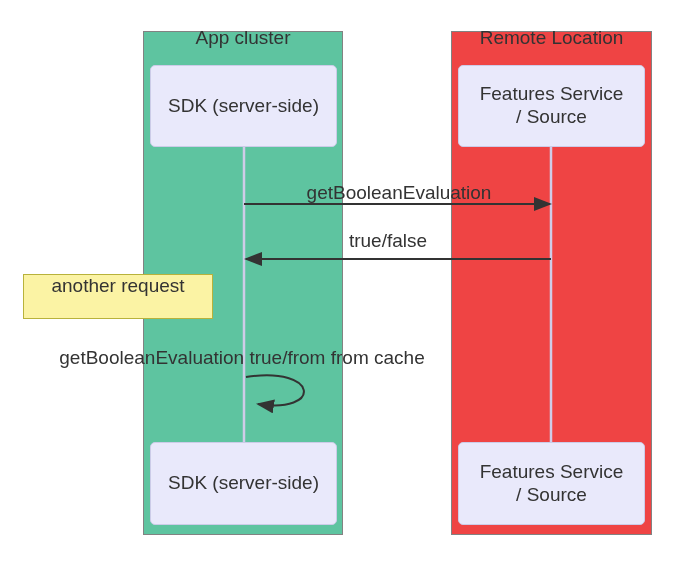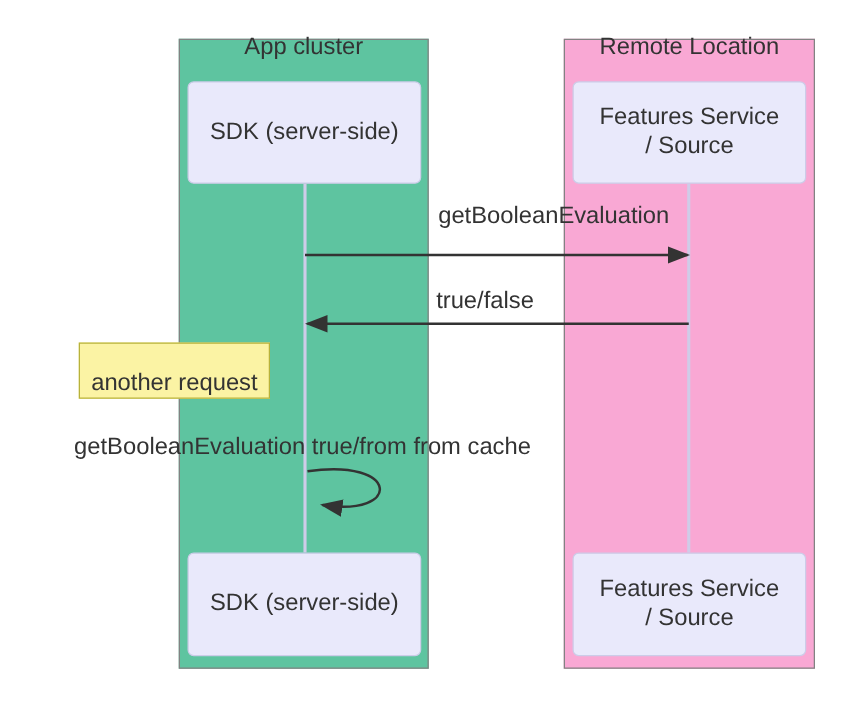--- a/index.html
+++ b/index.html
@@ -13,21 +13,21 @@
     color: #333333;
     overflow: hidden;
   }
   .group {
     position: absolute;
     top: 31px;
     height: 504px;
     border: 1.5px solid #828282;
   }
   .group-app { left: 143px; width: 200px; background: #5EC4A0; padding-left: 48px; }
-  .group-remote { left: 451px; width: 201px; background: #f9a8d4; }
+  .group-remote { left: 451px; width: 201px; background: #ef4444; }
   .group-label {
     position: absolute;
     top: -6px;
     left: 0;
     width: 100%;
     text-align: center;
     font-size: 19px;
     line-height: 24px;
     color: #333333;
     white-space: nowrap;
@@ -58,35 +58,34 @@
     pointer-events: none;
   }
   .msg-label {
     position: absolute;
     transform: translateX(-50%);
     font-size: 19px;
     line-height: 24px;
     white-space: nowrap;
     color: #333333;
   }
-  .msg-label-1 { left: 399px; top: 161px; margin-left: 44px; }
+  .msg-label-1 { left: 399px; top: 181px; }
   .msg-label-2 { left: 388px; top: 229px; }
   .msg-label-3 { left: 242px; top: 346px; }
   .note {
     position: absolute;
     left: 23px; top: 274px;
-    width: 153px; height: 45px;
+    width: 190px; height: 45px;
     background: #FBF3A4;
     border: 1.5px solid #B8B23B;
     display: flex;
-    align-items: flex-end;
+    align-items: flex-start;
     justify-content: center;
     font-size: 19px;
     color: #333333;
-    margin-left: 40px;
   }
 </style>
 </head>
 <body>
 
 <div class="canvas">
 
   <div class="group group-app">
     <div class="group-label">App cluster</div>
   </div>

